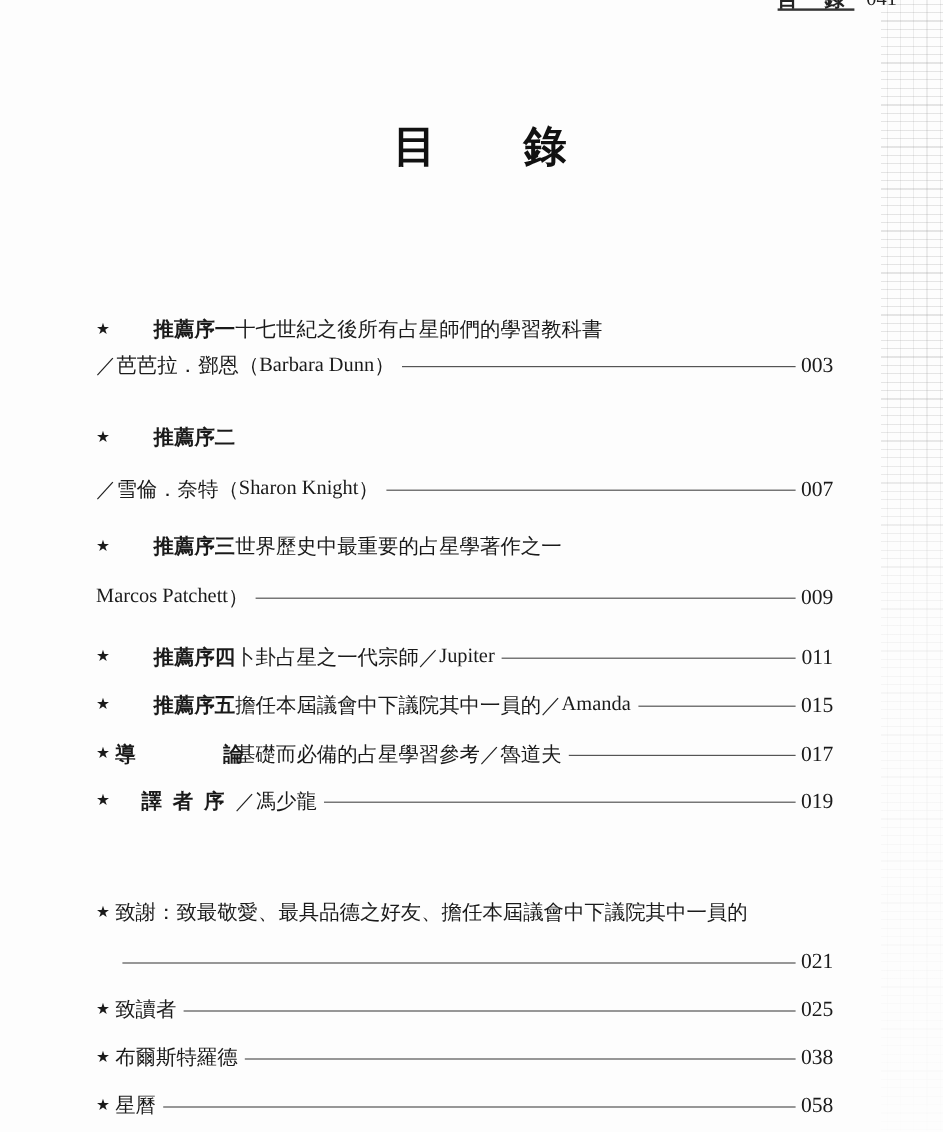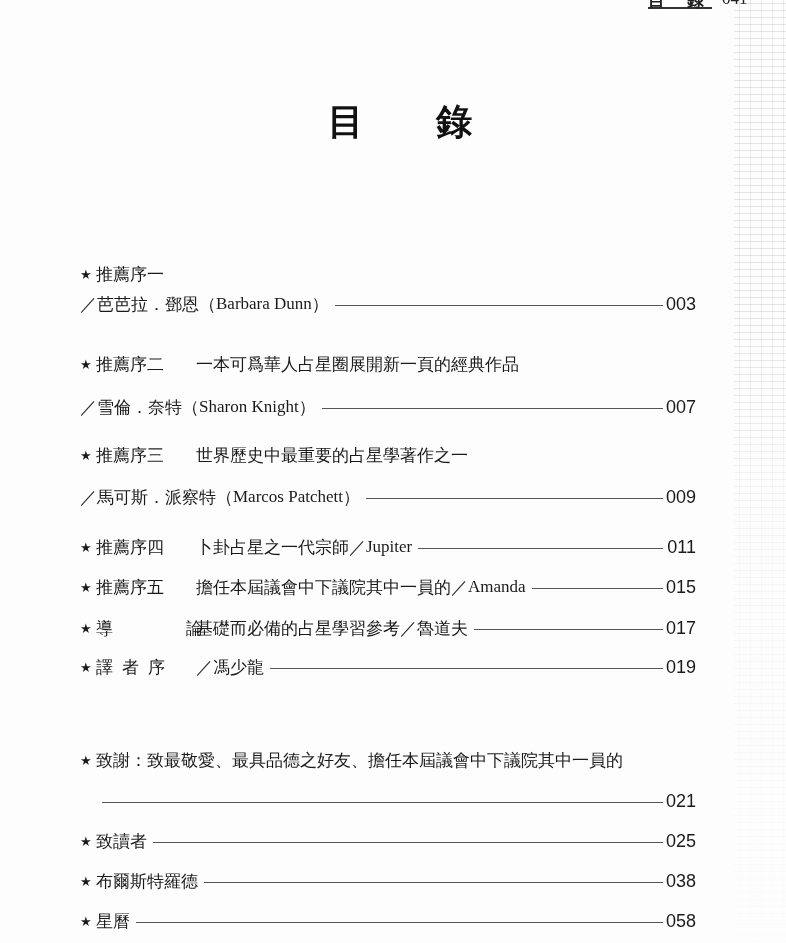--- a/index.html
+++ b/index.html
@@ -28,74 +28,73 @@
     font-size: 36px; font-weight: bold; letter-spacing: 30px; padding-left: 30px;
     font-family: "DejaVu Serif", serif; color: #111;
   }
   .toc { position: absolute; left: 80px; width: 616px; top: 0; }
   .row {
     position: absolute; left: 0; width: 616px; height: 28px;
     display: flex; align-items: center; font-size: 17px; white-space: nowrap;
     font-family: "DejaVu Sans", sans-serif;
   }
   .star { font-size: 13px; margin-right: 4px; width: 12px; display: inline-block; }
-  .label { font-weight: normal; display: inline-block; }
+  .label { font-weight: bold; display: inline-block; text-align: right; }
   .label.fixed { width: 100px; }
   .label.spaced { letter-spacing: 9px; }
   .text { display: inline-block; }
   .latin { font-family: Liberation Serif, serif; font-size: 17px; }
   .leader { flex: 1; height: 0; border-top: 1px solid #555; margin: 2px 3px 0 6px; }
-  .page { font-family: Liberation Sans, sans-serif; font-size: 18px; width: 30px; text-align: right; }
+  .page { font-family: Liberation Serif, serif; font-size: 18px; width: 30px; text-align: center; }
 </style>
 </head>
 <body>
 
 <div class="running-head">
   <span class="rh-label">目 錄</span>
   <span class="rh-num">041</span>
 </div>
 
 <div class="scan-edge"></div>
 
 <div class="page-title">目 錄</div>
 
 <div class="toc">
 
   <div class="row" style="top:260px">
     <span class="star">★</span>
     <span class="label fixed">推薦序一</span>
+    <span class="text">十七世紀之後所有占星師們的學習教科書</span>
   </div>
   <div class="row" style="top:290px">
     <span class="text">／芭芭拉．鄧恩（</span>
       <span class="text latin">Barbara Dunn</span>
       <span class="text">）</span>
     <span class="leader"></span>
     <span class="page">003</span>
   </div>
 
   <div class="row" style="top:350px">
     <span class="star">★</span>
     <span class="label fixed">推薦序二</span>
-    <span class="text">一本可爲華人占星圈展開新一頁的經典作品</span>
   </div>
   <div class="row" style="top:393px">
     <span class="text">／雪倫．奈特（</span>
       <span class="text latin">Sharon Knight</span>
       <span class="text">）</span>
     <span class="leader"></span>
     <span class="page">007</span>
   </div>
 
   <div class="row" style="top:441px">
     <span class="star">★</span>
     <span class="label fixed">推薦序三</span>
     <span class="text">世界歷史中最重要的占星學著作之一</span>
   </div>
   <div class="row" style="top:483px">
-    <span class="text">／馬可斯．派察特（</span>
       <span class="text latin">Marcos Patchett</span>
       <span class="text">）</span>
     <span class="leader"></span>
     <span class="page">009</span>
   </div>
 
   <div class="row" style="top:533px">
     <span class="star">★</span>
     <span class="label fixed">推薦序四</span>
     <span class="text">卜卦占星之一代宗師／</span>

